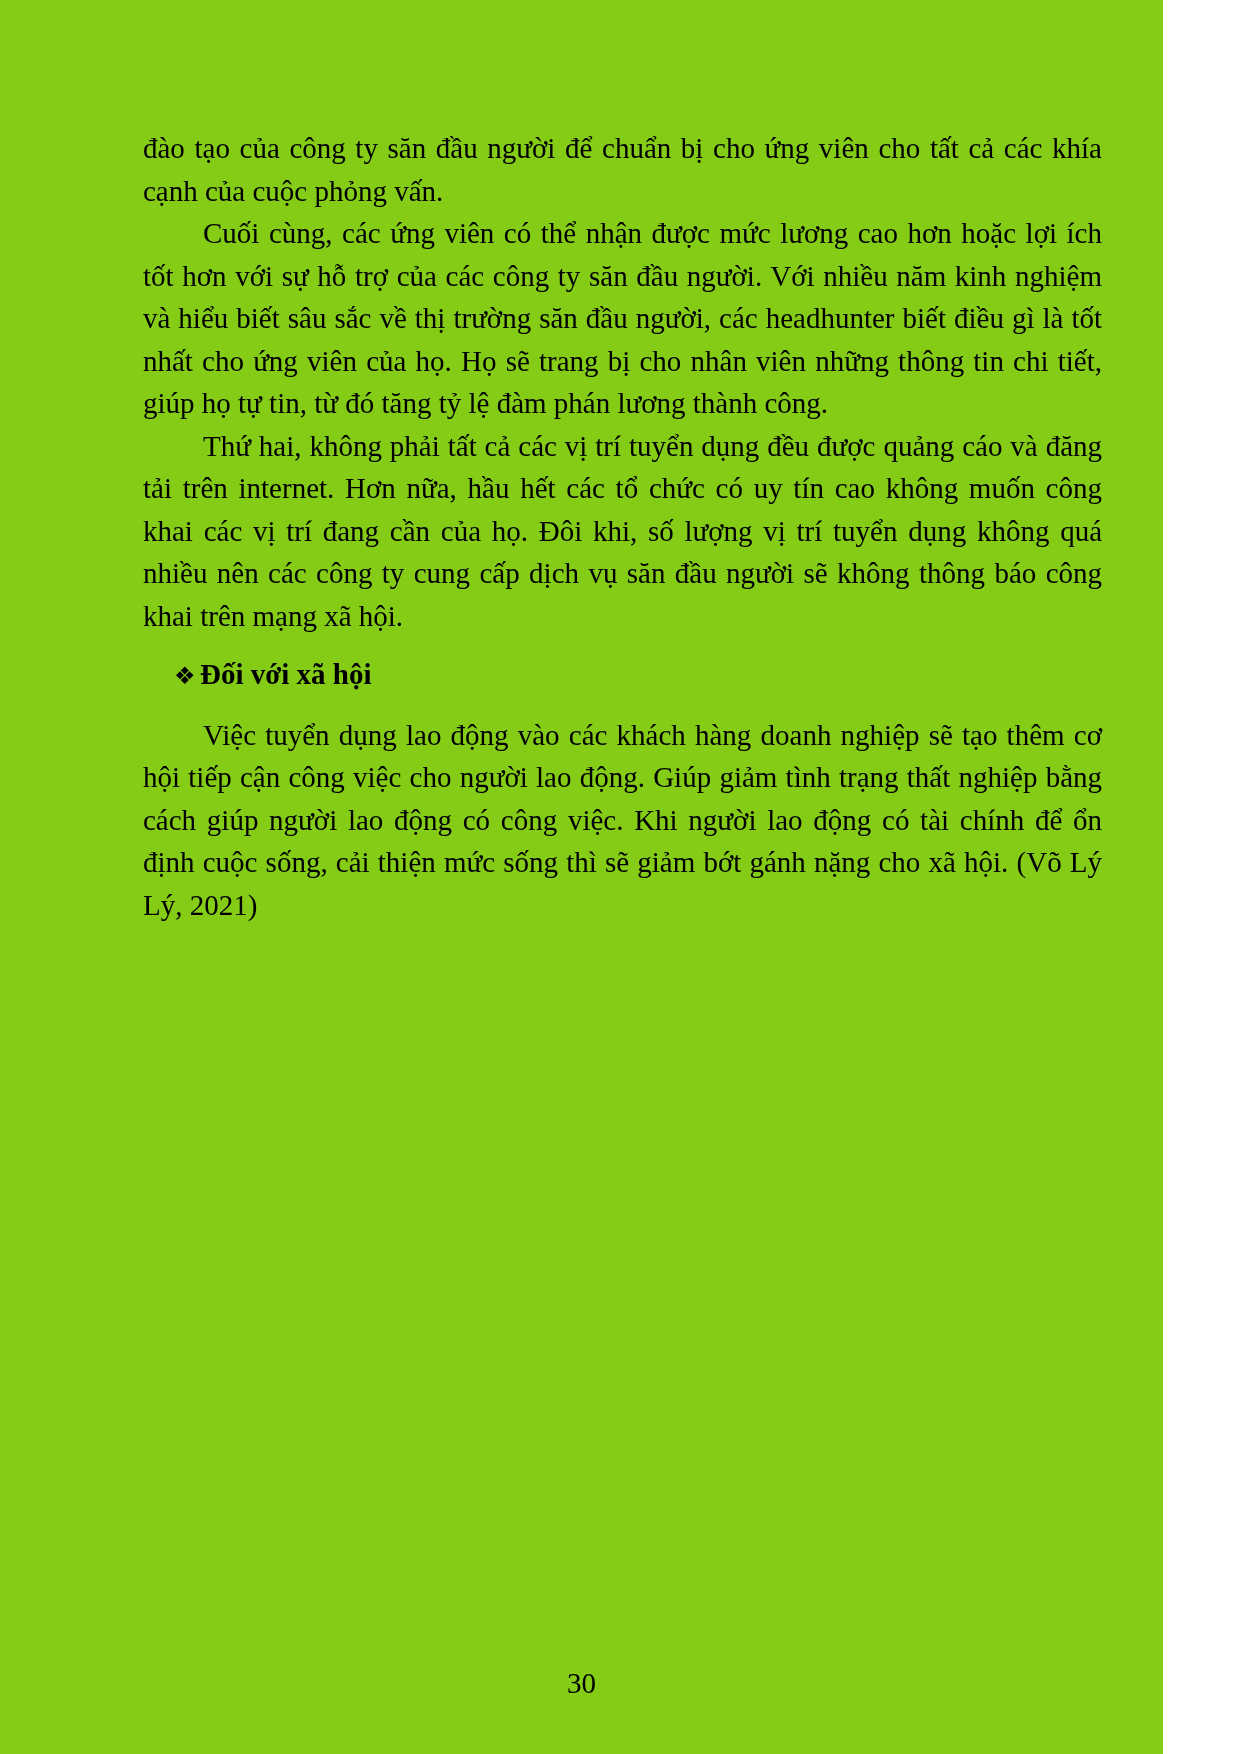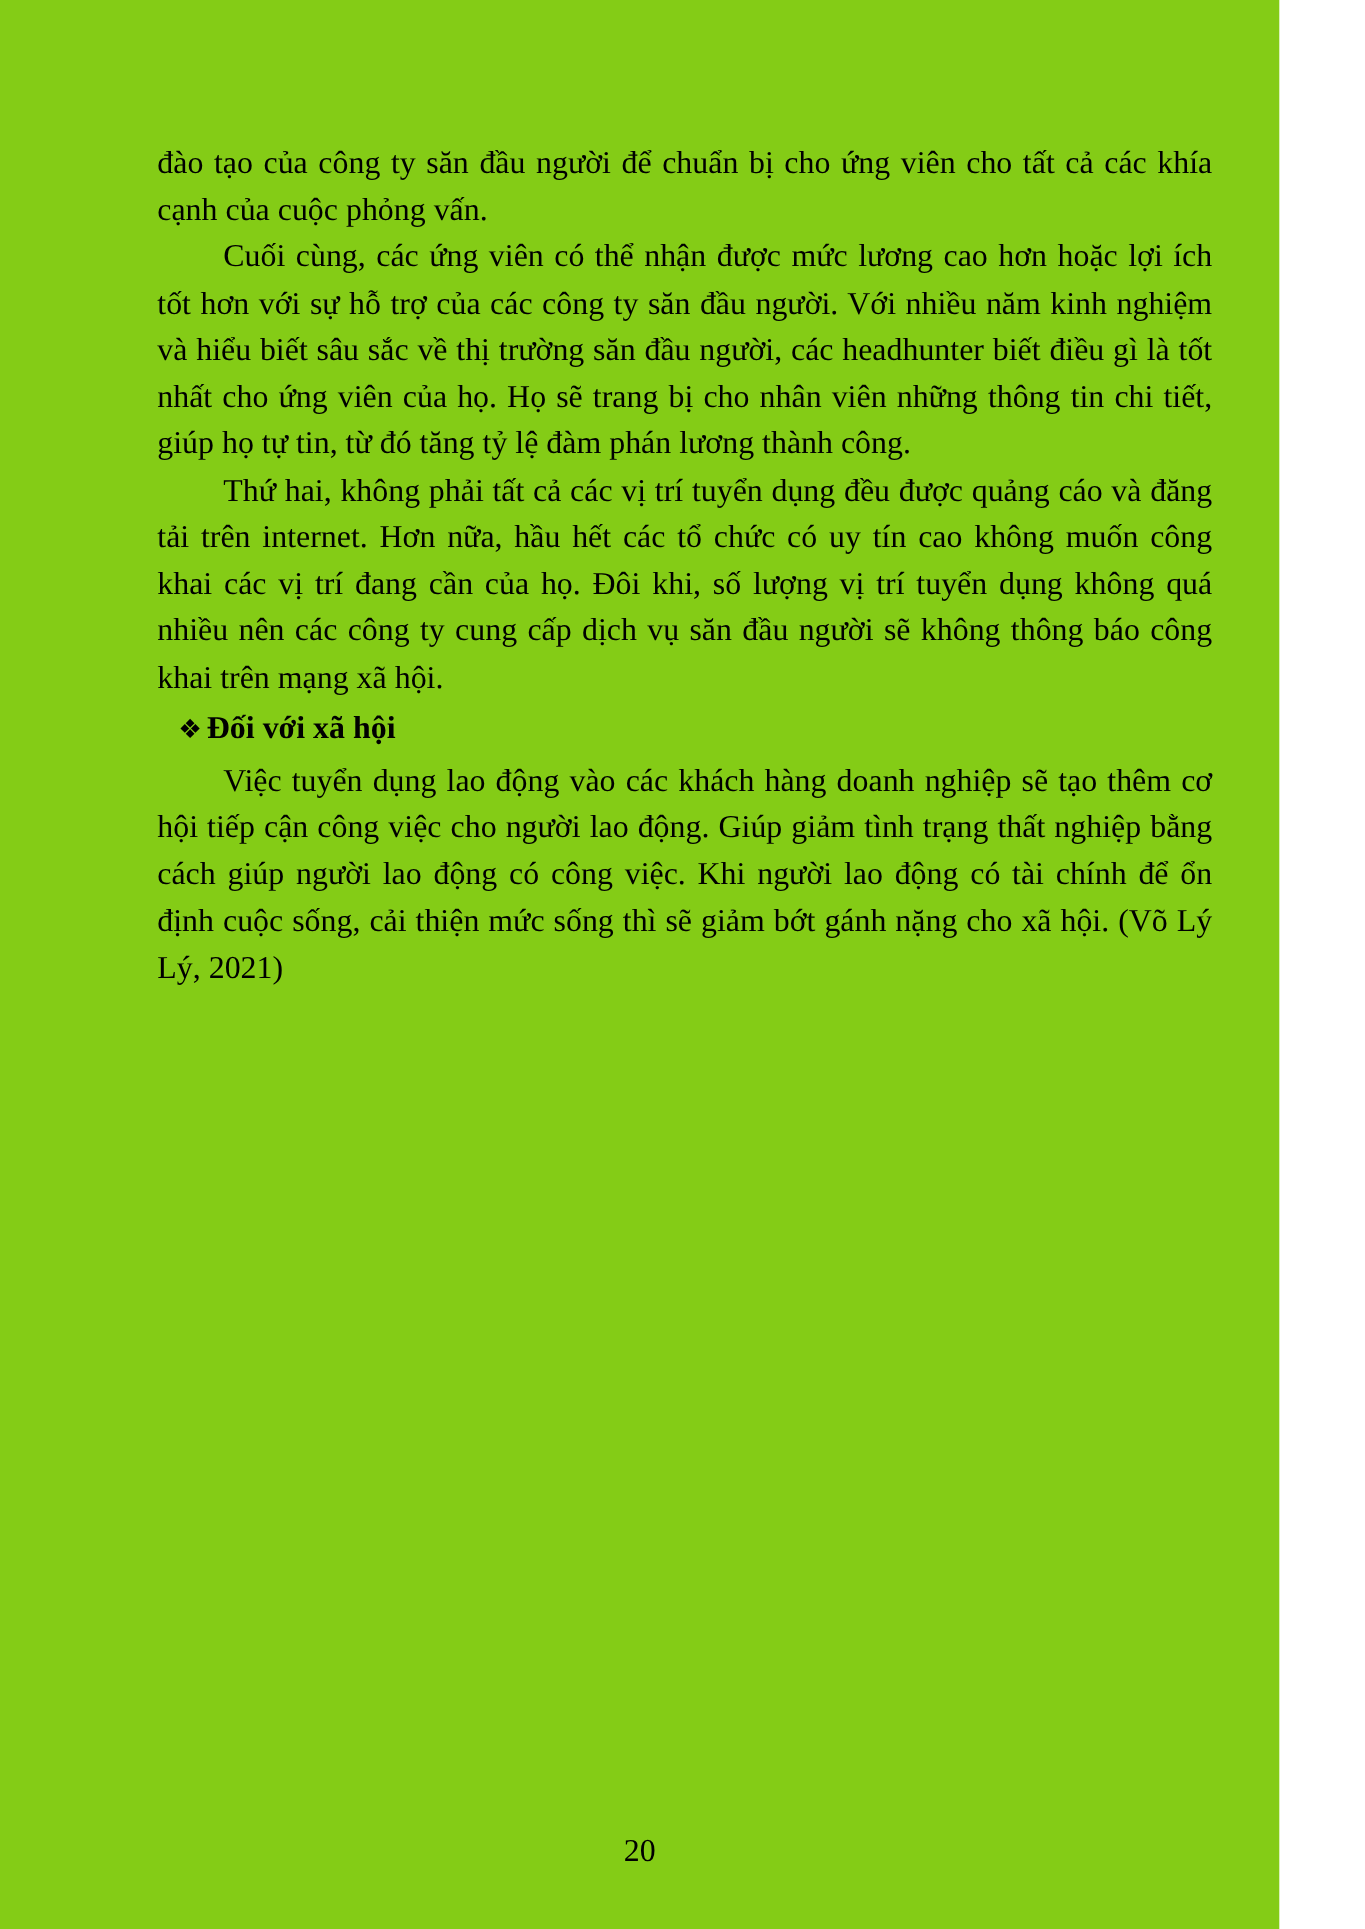--- a/index.html
+++ b/index.html
@@ -27,21 +27,21 @@
   }
   .para {
     margin: 0;
     padding: 0;
     text-indent: 60px;
   }
   .para.no-indent {
     text-indent: 0;
   }
   .heading {
-    margin: 4px;
+    margin: 16px;
     padding-left: 15px;
     font-weight: bold;
     text-align: left;
   }
   .heading .bullet {
     display: inline-block;
     width: 26px;
     font-family: "DejaVu Sans", sans-serif;
     font-size: 24px;
     font-weight: normal;
@@ -63,14 +63,14 @@
 <div class="page">
   <div class="content">
     <p class="para no-indent">đào tạo của công ty săn đầu người để chuẩn bị cho ứng viên cho tất cả các khía cạnh của cuộc phỏng vấn.</p>
     <p class="para">Cuối cùng, các ứng viên có thể nhận được mức lương cao hơn hoặc lợi ích tốt hơn với sự hỗ trợ của các công ty săn đầu người. Với nhiều năm kinh nghiệm và hiểu biết sâu sắc về thị trường săn đầu người, các headhunter biết điều gì là tốt nhất cho ứng viên của họ. Họ sẽ trang bị cho nhân viên những thông tin chi tiết, giúp họ tự tin, từ đó tăng tỷ lệ đàm phán lương thành công.</p>
     <p class="para">Thứ hai, không phải tất cả các vị trí tuyển dụng đều được quảng cáo và đăng tải trên internet. Hơn nữa, hầu hết các tổ chức có uy tín cao không muốn công khai các vị trí đang cần của họ. Đôi khi, số lượng vị trí tuyển dụng không quá nhiều nên các công ty cung cấp dịch vụ săn đầu người sẽ không thông báo công khai trên mạng xã hội.</p>
     <div class="heading">
       <span class="bullet">❖</span><span>Đối với xã hội</span>
     </div>
     <p class="para">Việc tuyển dụng lao động vào các khách hàng doanh nghiệp sẽ tạo thêm cơ hội tiếp cận công việc cho người lao động. Giúp giảm tình trạng thất nghiệp bằng cách giúp người lao động có công việc. Khi người lao động có tài chính để ổn định cuộc sống, cải thiện mức sống thì sẽ giảm bớt gánh nặng cho xã hội. (Võ Lý Lý, 2021)</p>
   </div>
-  <div class="page-number">20</div>
+  <div class="page-number">30</div>
 </div>
 
 </body></html>

